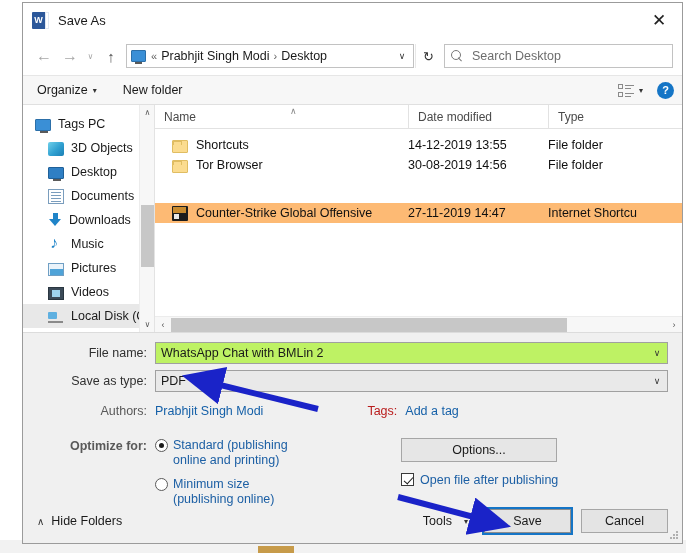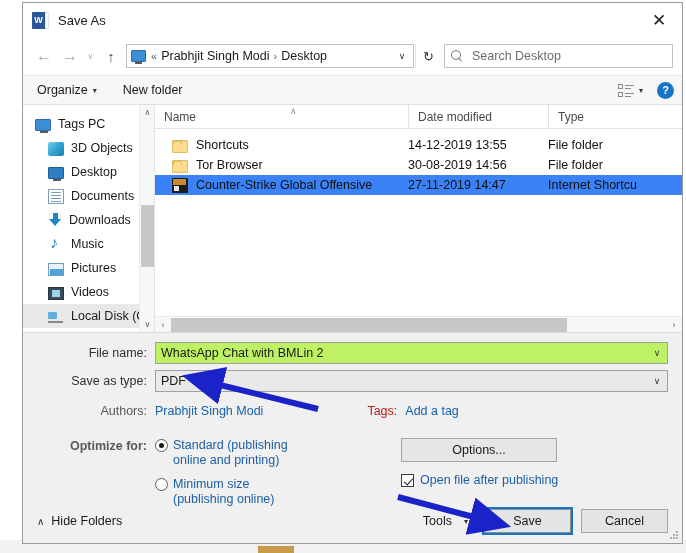--- a/index.html
+++ b/index.html
@@ -474,21 +474,21 @@
   .rows { padding-top: 6px; }
   .frow {
     height: 20px;
     display: flex;
     align-items: center;
     cursor: pointer;
     font-size: 12.5px;
     color: #101010;
     font-family: "Liberation Sans", sans-serif;
   }
-  .frow.sel { background: #3b82f6; }
+  .frow.sel { background: #fdba74; margin-top: 28px; }
   .fname {
     width: 253px;
     display: flex;
     align-items: flex-start;
     padding-left: 17px;
     white-space: nowrap;
     overflow: hidden;
   }
   .fdate { width: 140px; white-space: nowrap; }
   .ftype { flex: 1 1 auto; white-space: nowrap; overflow: hidden; }
@@ -678,21 +678,21 @@
     font-size: 12.5px;
     color: #1a1a1a;
     display: flex;
     align-items: center;
     justify-content: center;
     cursor: pointer;
     font-family: "Liberation Sans", sans-serif;
   }
   .chk-row {
     display: flex;
-    align-items: flex-end;
+    align-items: flex-start;
     margin-top: 11px;
     cursor: pointer;
   }
   .checkbox {
     width: 13px; height: 13px;
     border: 1px solid #3a3a3a;
     background: #fff;
     position: relative;
     flex: 0 0 auto;
     margin-right: 6px;

